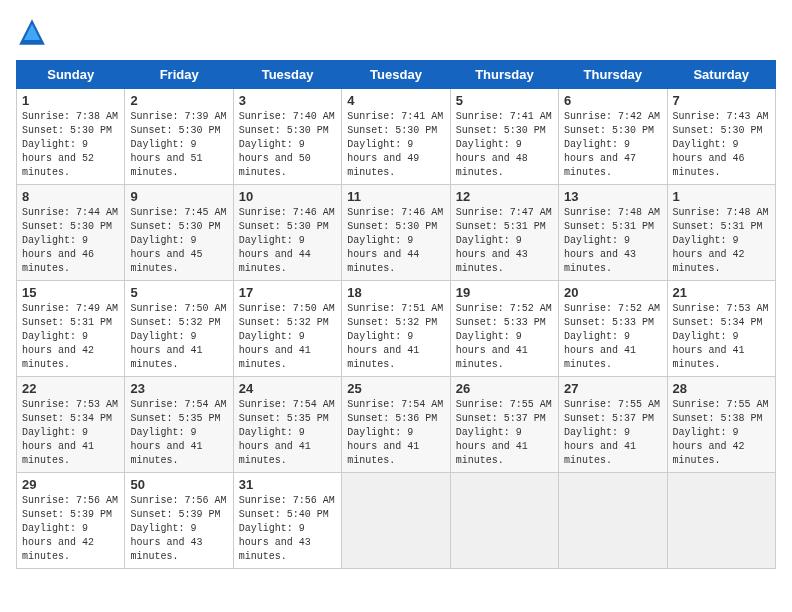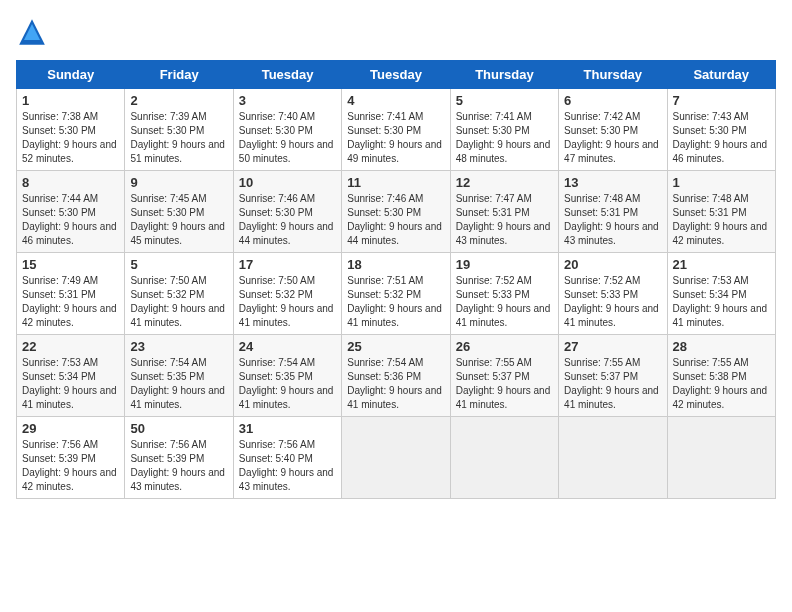--- a/index.html
+++ b/index.html
@@ -72,20 +72,21 @@
     }
     .day-num {
       font-size: 13px;
       font-weight: bold;
       margin-bottom: 2px;
     }
     .day-info {
       font-size: 10px;
       line-height: 1.4;
       color: #333;
+      font-family: Liberation Mono, monospace;
     }
     tr:nth-child(odd) td:not(.empty) {
       background: #fff;
     }
     tr:nth-child(even) td:not(.empty) {
       background: #f7f7f7;
     }
   </style>
 </head>
 <body>

